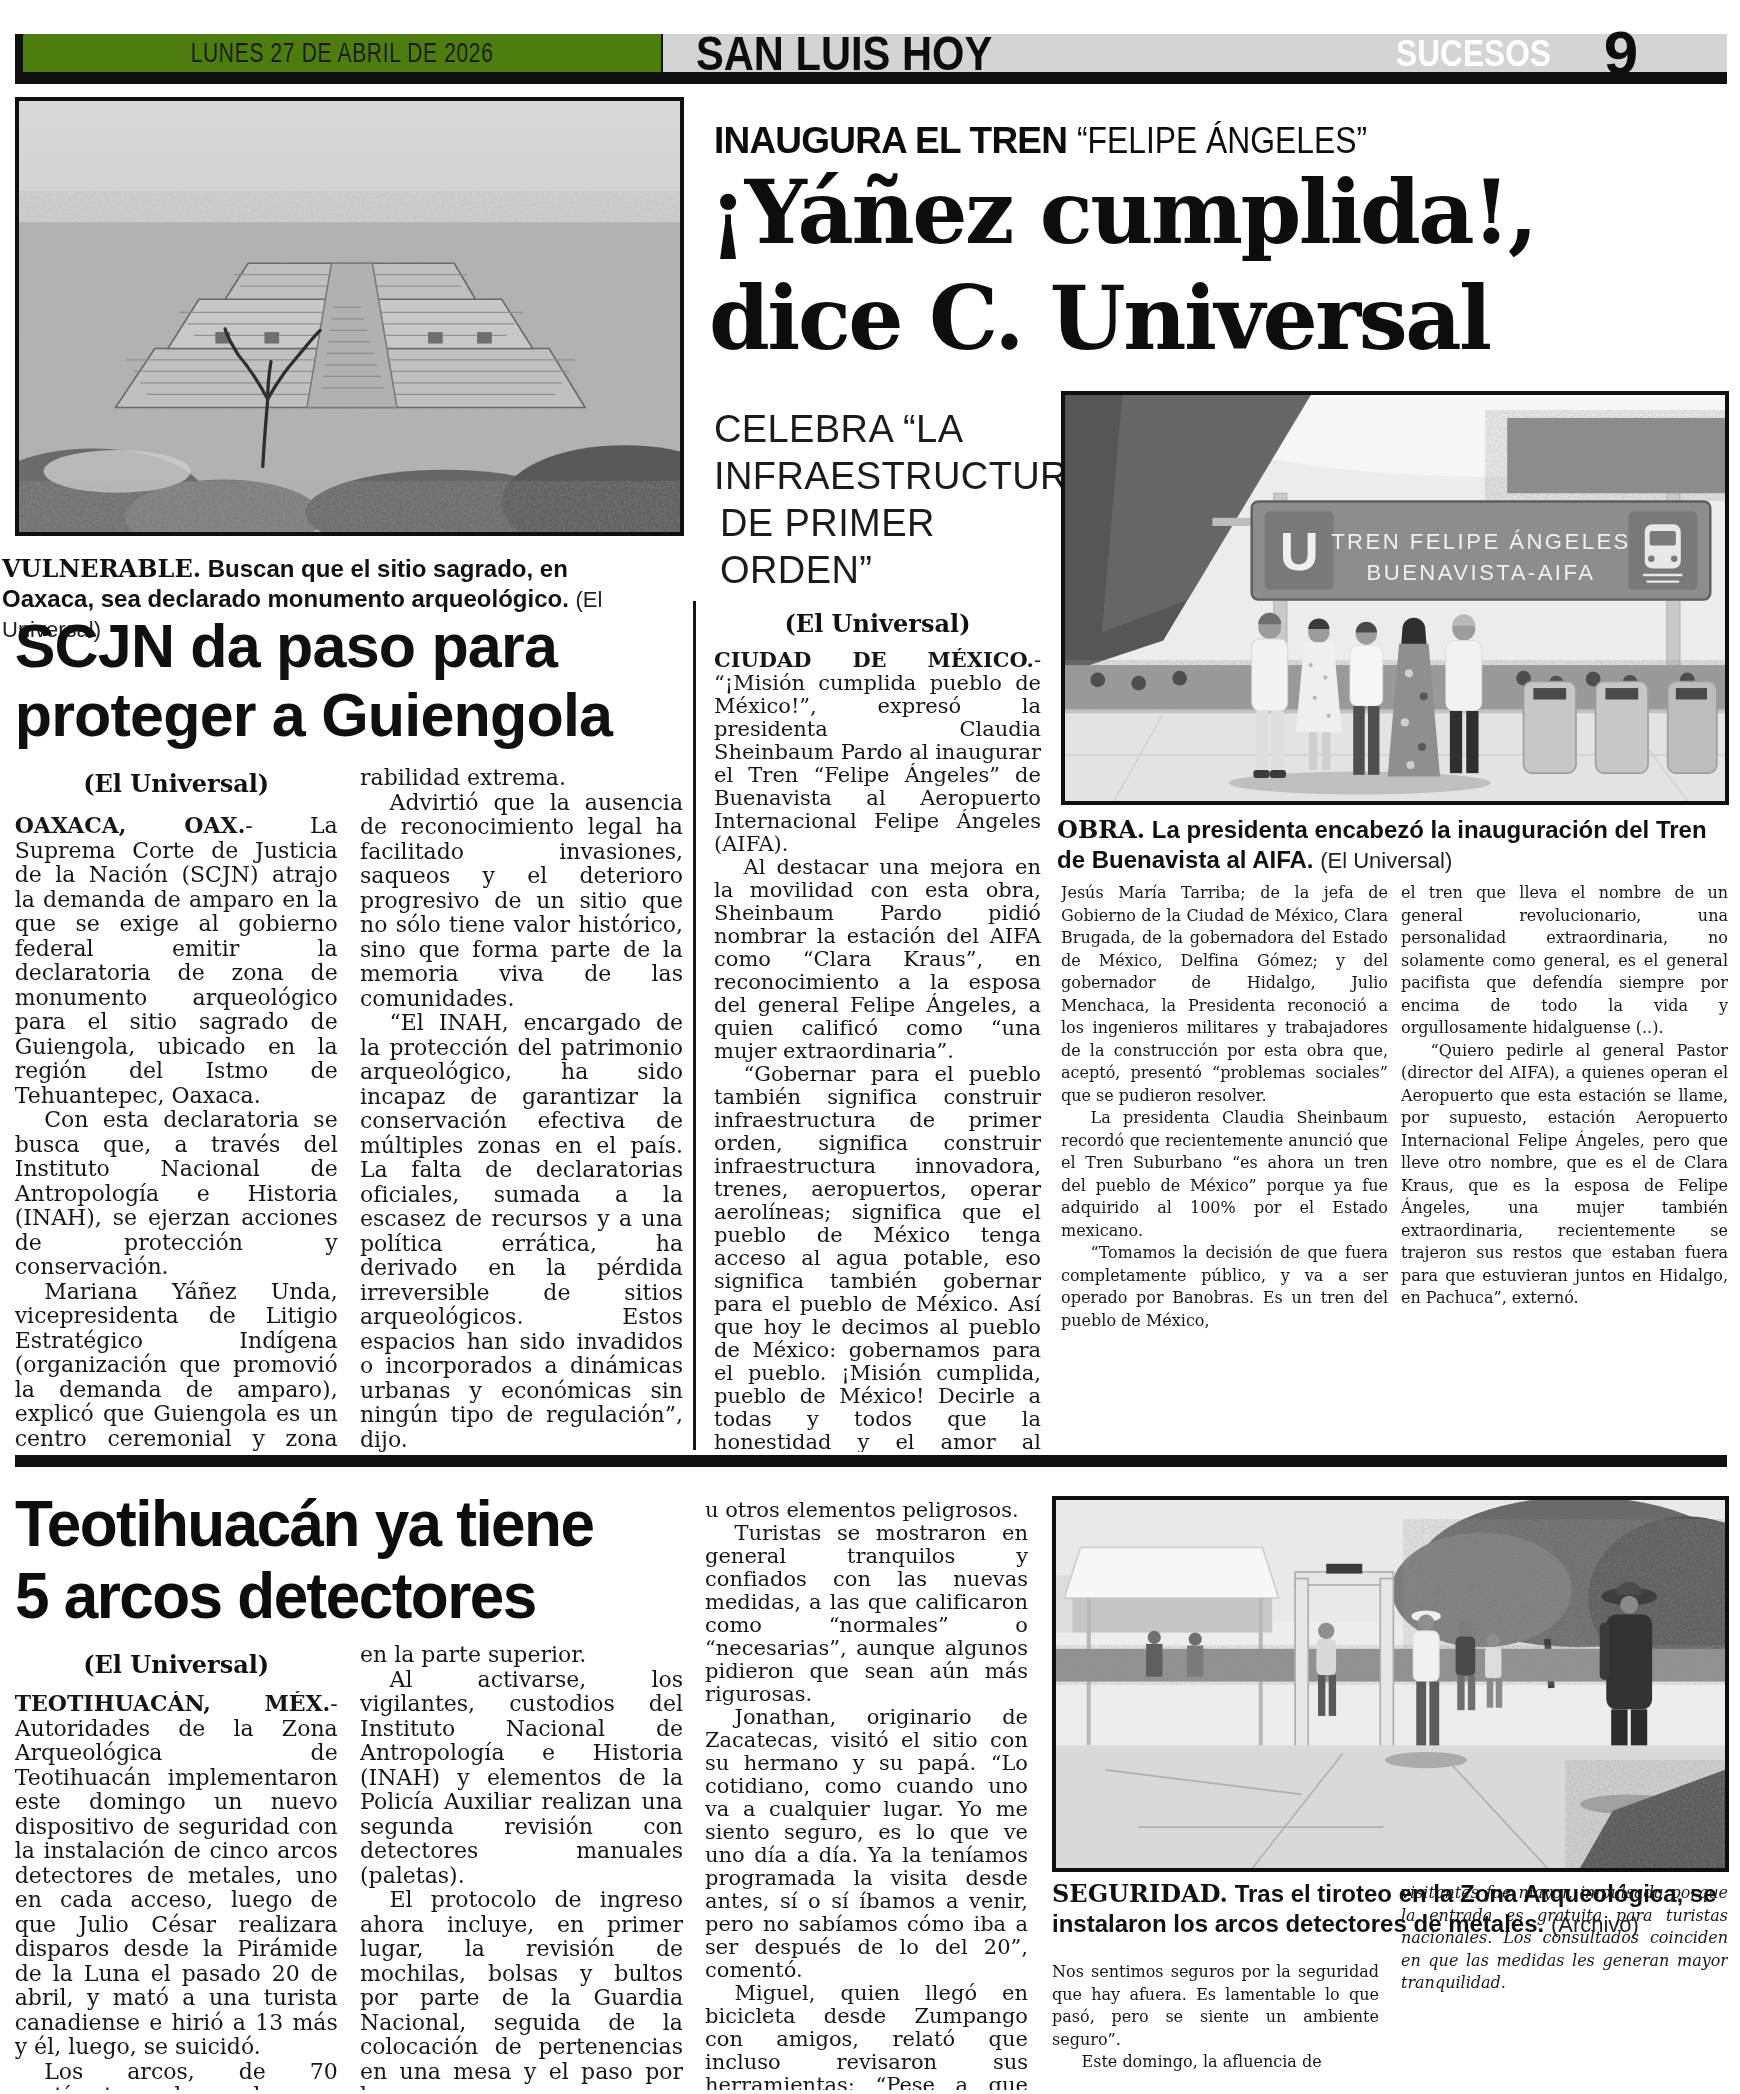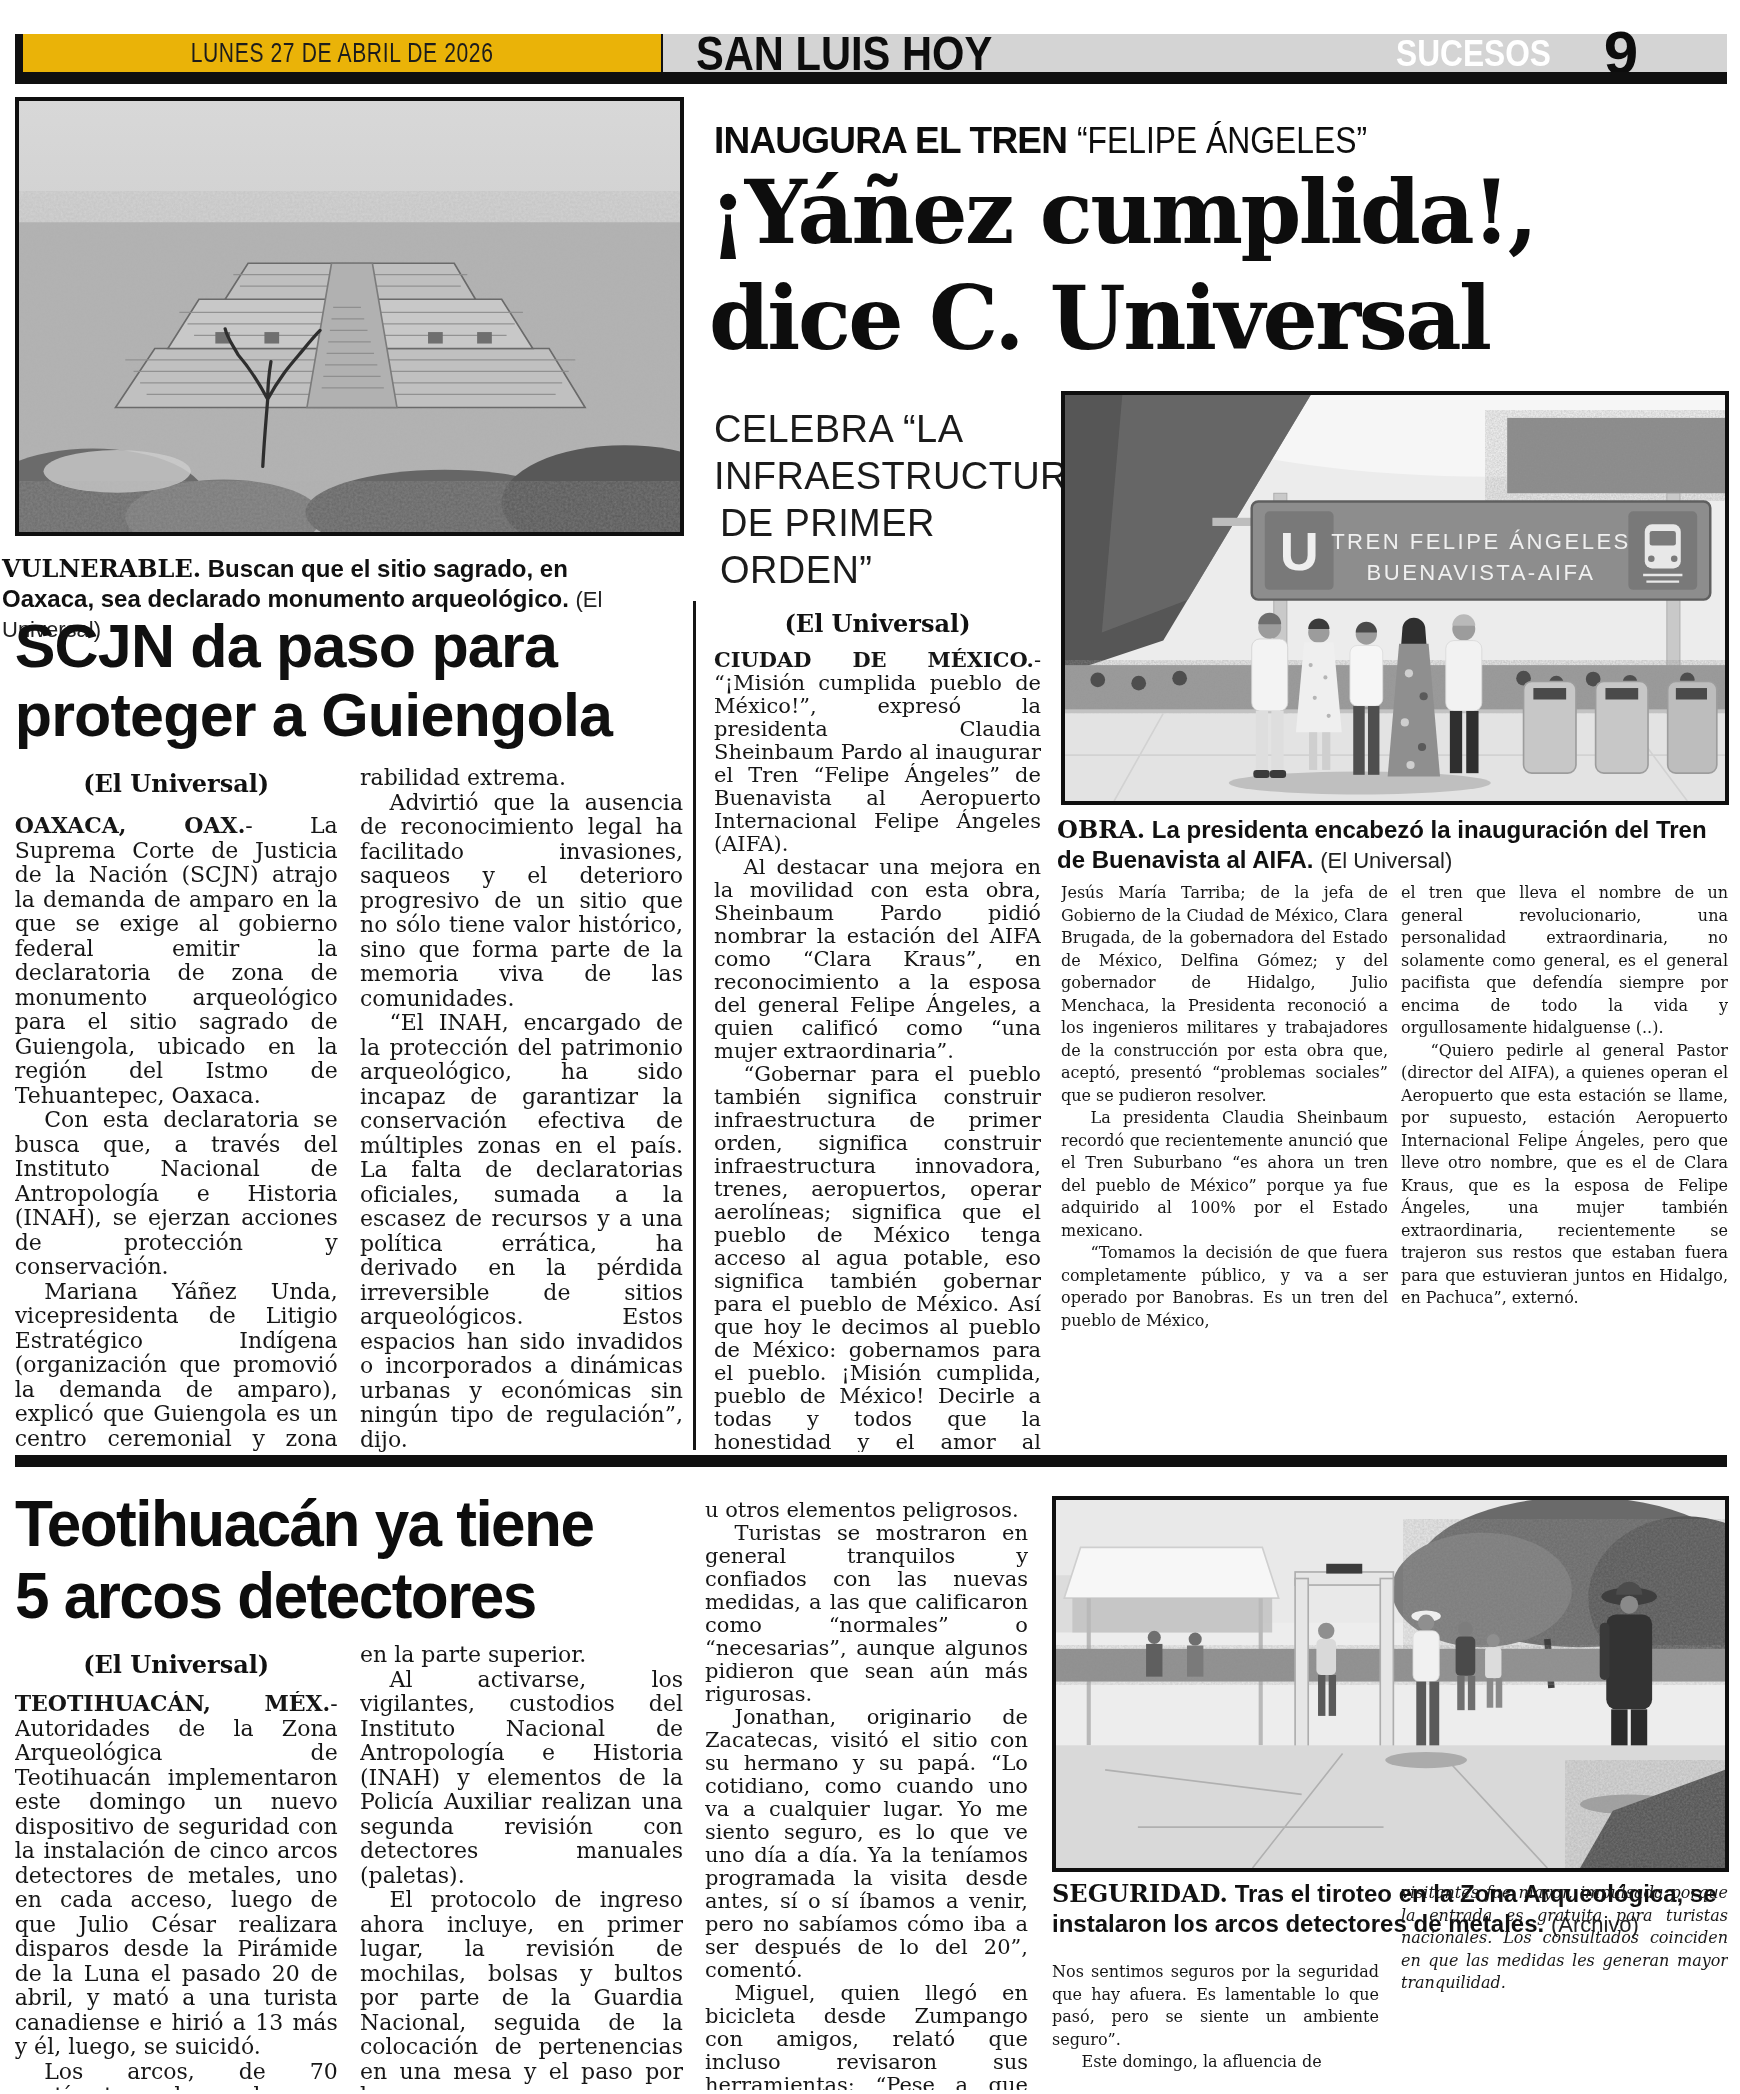--- a/index.html
+++ b/index.html
@@ -2,21 +2,21 @@
 <html lang="es" style="font-size:13px"><head>
 <meta charset="utf-8">
 <style>
   html,body{margin:0;padding:0;background:#ffffff;}
   .page{position:relative;width:1741px;height:2095px;background:#ffffff;
         font-family:"DejaVu Serif",serif;color:#161616;overflow:hidden;}
   .abs{position:absolute;}
   .bar{background:#101010;}
   
   .band{background:#d4d4d4;}
-  .datebox{background:#eab308;border-right:2.5px solid #111;display:flex;align-items:center;justify-content:center;}
+  .datebox{background:#4d7c0f;border-right:2.5px solid #111;display:flex;align-items:center;justify-content:center;}
   .datetxt{font-family:"Liberation Sans",sans-serif;font-size:27px;letter-spacing:0.8px;color:#1c1c1c;
            transform:scaleX(.78);white-space:nowrap;}
   .masthead{font-family:"Liberation Sans",sans-serif;font-weight:bold;font-size:49px;line-height:43px;
             color:#0d0d0d;transform:scaleX(.85);transform-origin:left center;white-space:nowrap;}
   .sectionlbl{font-family:"Liberation Sans",sans-serif;font-weight:bold;font-size:36px;line-height:36px;
             color:#ffffff;transform:scaleX(.88);transform-origin:left center;white-space:nowrap;}
   .pagenum{font-family:"Liberation Sans",sans-serif;font-weight:bold;font-size:62px;line-height:49px;color:#0d0d0d;}
   
   .photo-frame{position:absolute;border:4.1px solid #0f0f0f;background:#cfcfcf;box-sizing:border-box;}
   .photo-frame svg{display:block;width:100%;height:100%;}

